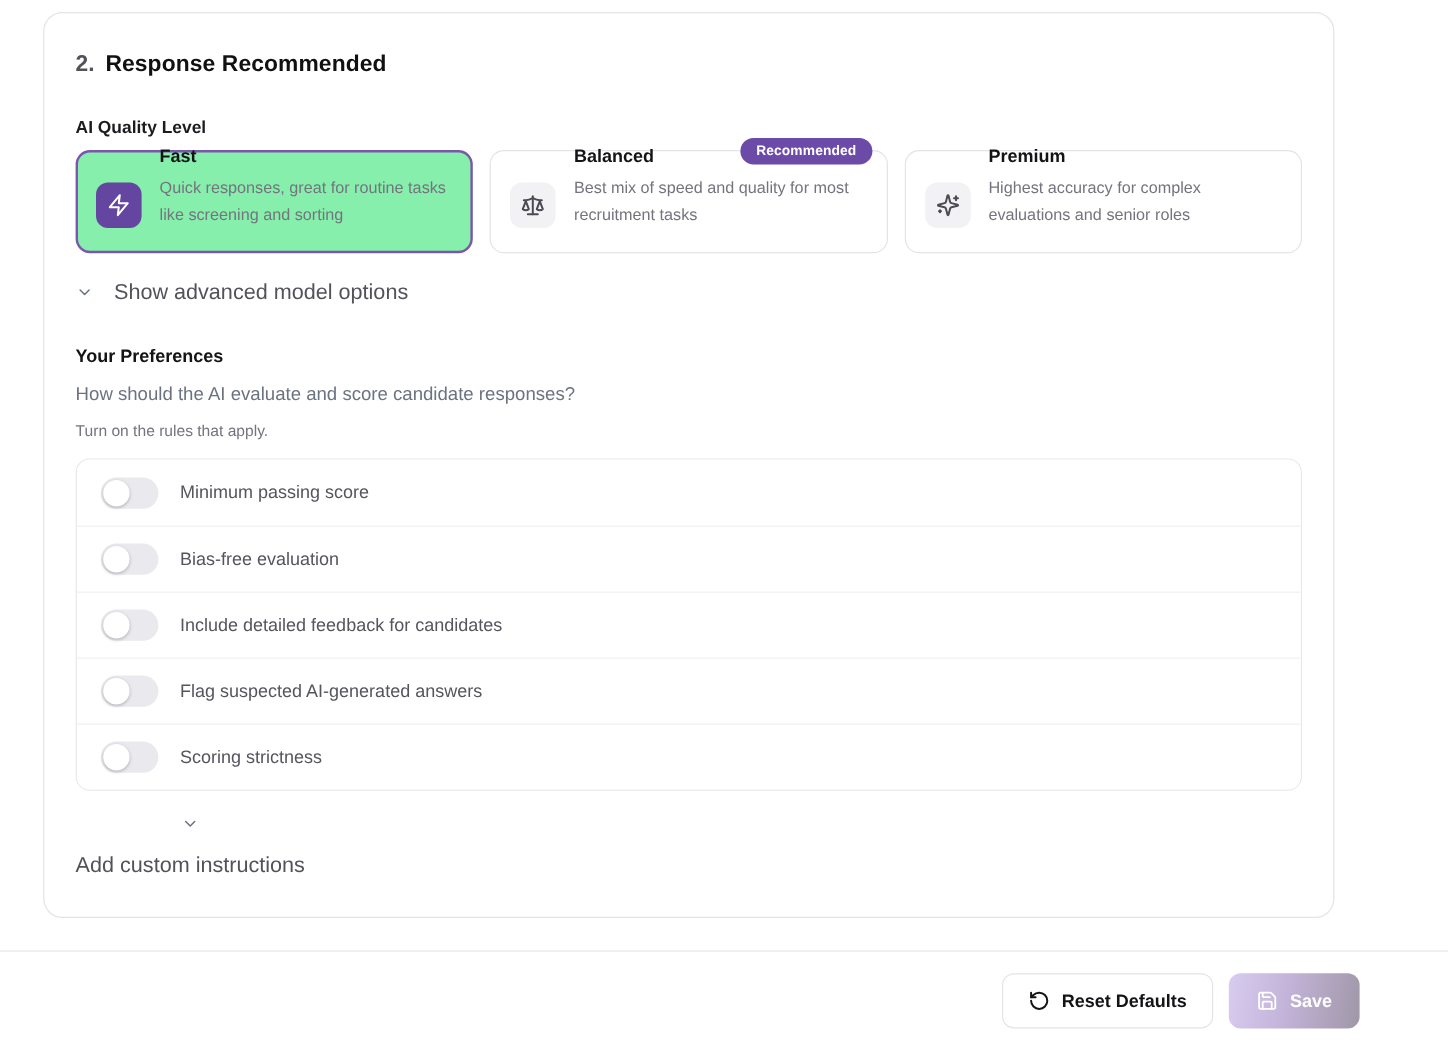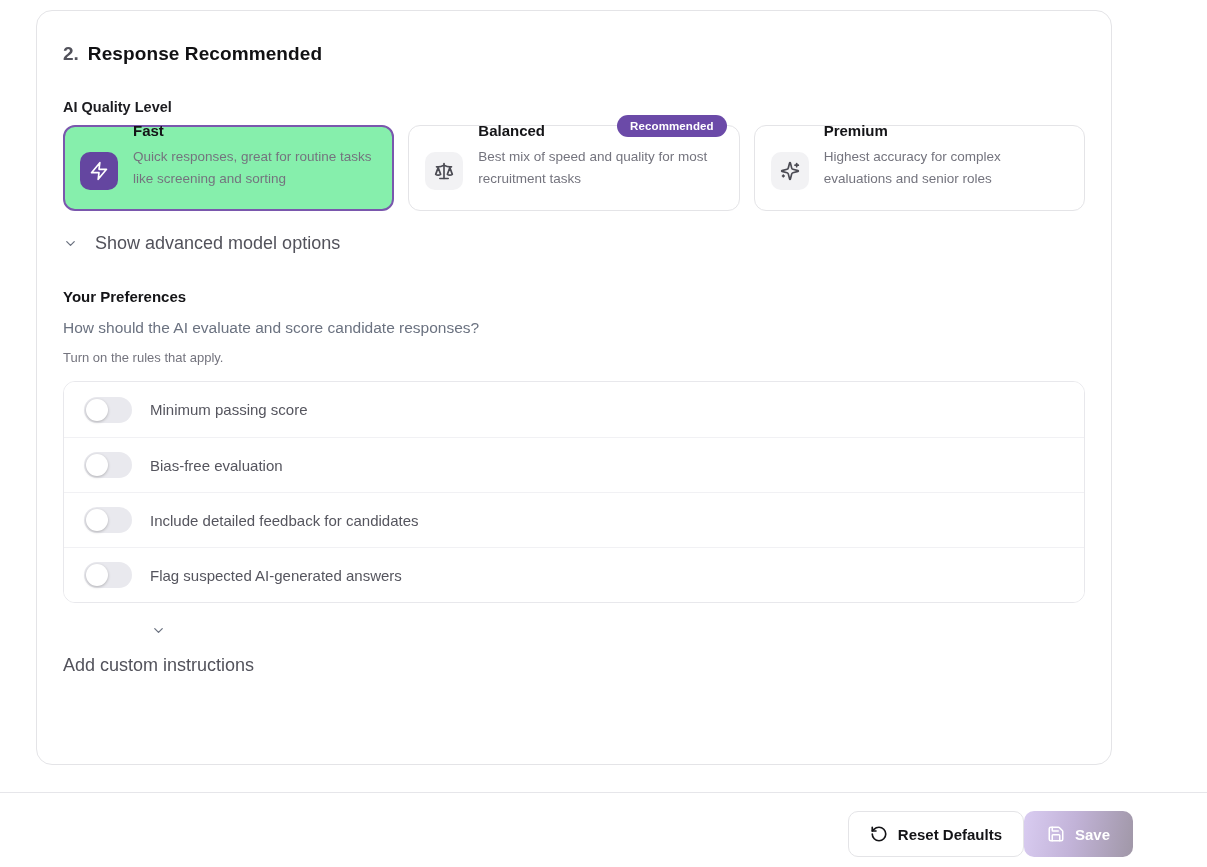--- a/index.html
+++ b/index.html
@@ -123,20 +123,21 @@
     position: absolute;
     left: 0; top: 792px;
     width: 1207px;
     border-top: 1px solid #e6e6ea;
   }
   .footer-actions {
     position: absolute;
     top: 811px;
     right: 74px;
     display: flex;
+    gap: 13px;
   }
   .btn {
     height: 46px;
     border-radius: 10px;
     display: inline-flex;
     align-items: center;
     justify-content: center;
     gap: 10px;
     font-size: 15px;
     cursor: pointer;
@@ -248,20 +249,26 @@
       <div class="toggle">
           <div class="knob"></div>
         </div>
       <div class="rule-label">Include detailed feedback for candidates</div>
     </div>
     <div class="rule-row">
       <div class="toggle">
           <div class="knob"></div>
         </div>
       <div class="rule-label">Flag suspected AI-generated answers</div>
+    </div>
+    <div class="rule-row">
+      <div class="toggle">
+          <div class="knob"></div>
+        </div>
+      <div class="rule-label">Scoring strictness</div>
     </div>
   </div>
 
   <div class="disclosure" style="margin-top:20px;flex-direction:column;">
     <span style="display:flex;">
       <svg width="15" height="15" viewBox="0 0 24 24" fill="none" stroke="#6b7280" stroke-width="2" stroke-linecap="round" stroke-linejoin="round">
           <polyline points="6 9 12 15 18 9"></polyline>
         </svg>
     </span>
     <span>Add custom instructions</span>

